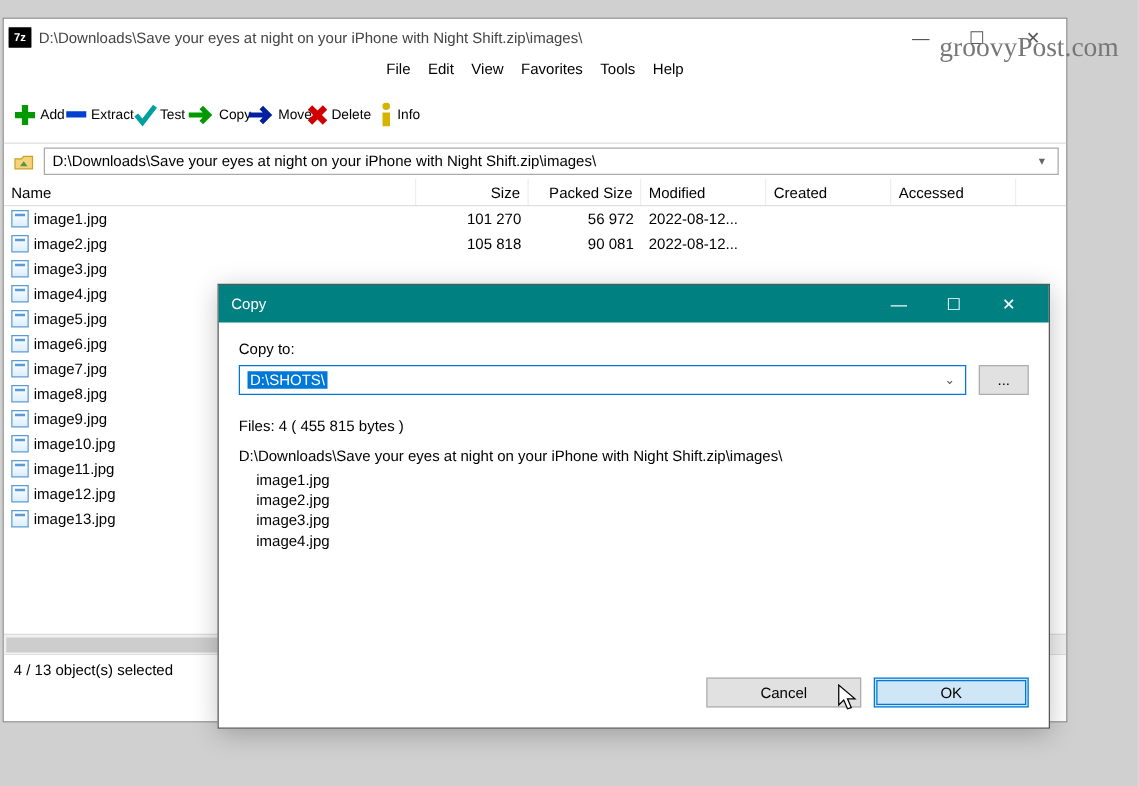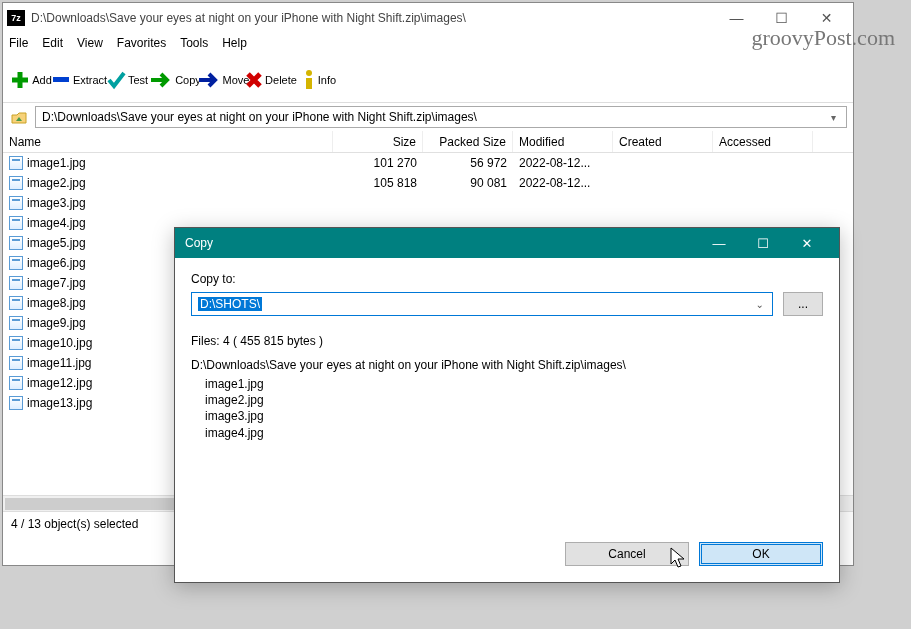--- a/index.html
+++ b/index.html
@@ -1,28 +1,28 @@
 <!DOCTYPE html>
 <html><head>
 <meta charset="utf-8">
 <style>
 * { box-sizing: border-box; margin: 0; padding: 0; font-family: "Segoe UI", Tahoma, sans-serif; }
 body { background: #d0d0d0; width: 911px; height: 629px; overflow: hidden; position: relative; }
 
 .window-main {
-  position: absolute; left: 2px; top: 2px; width: 852px; height: 564px;
+  position: absolute; left: 2px; top: 14px; width: 852px; height: 564px;
   background: #fff; border: 1px solid #888;
 }
 .titlebar { height: 30px; display: flex; align-items: center; padding: 0 4px; font-size: 12px; color: #444; }
 .titlebar .app-icon { width: 18px; height: 16px; background: #000; color: #fff; display: flex; align-items: center; justify-content: center; font-size: 9px; font-weight: bold; margin-right: 6px; border:1px solid #000; }
 .titlebar .title-text { flex: 1; white-space: nowrap; overflow: hidden; }
 .titlebar .win-controls { display: flex; }
 .titlebar .win-btn { width: 45px; height: 28px; display: flex; align-items: center; justify-content: center; font-size: 14px; color: #555; }
 
-.menubar { height: 20px; display: flex; align-items: center; padding: 0 6px; font-size: 12px; gap: 14px; }
+.menubar { height: 20px; display: flex; align-items: center; padding: 0 6px; font-size: 12px; gap: 14px; justify-content: center; }
 .menubar span { color: #000; }
 
 .toolbar { height: 50px; display: flex; align-items: center; padding: 4px 4px 0 4px; gap: 0; border-bottom: 1px solid #ddd; }
 .tool-btn { display: flex; flex-direction: row; align-items: center; justify-content: center; width: 48px; height: 48px; font-size: 11px; gap: 2px; }
 .tool-btn .glyph { height: 20px; display:flex; align-items:center; justify-content:center; }
 .tool-btn .lbl { color:#000; }
 
 .pathbar { height: 28px; display: flex; align-items: center; padding: 3px 6px; gap: 6px; }
 .pathbar .up-icon { width: 20px; height: 20px; display:flex; align-items:center; justify-content:center; }
 .pathbar .path-input { flex: 1; height: 22px; border: 1px solid #aaa; font-size: 12px; padding: 2px 6px; background:#fff; display:flex; align-items:center; justify-content:space-between;}

